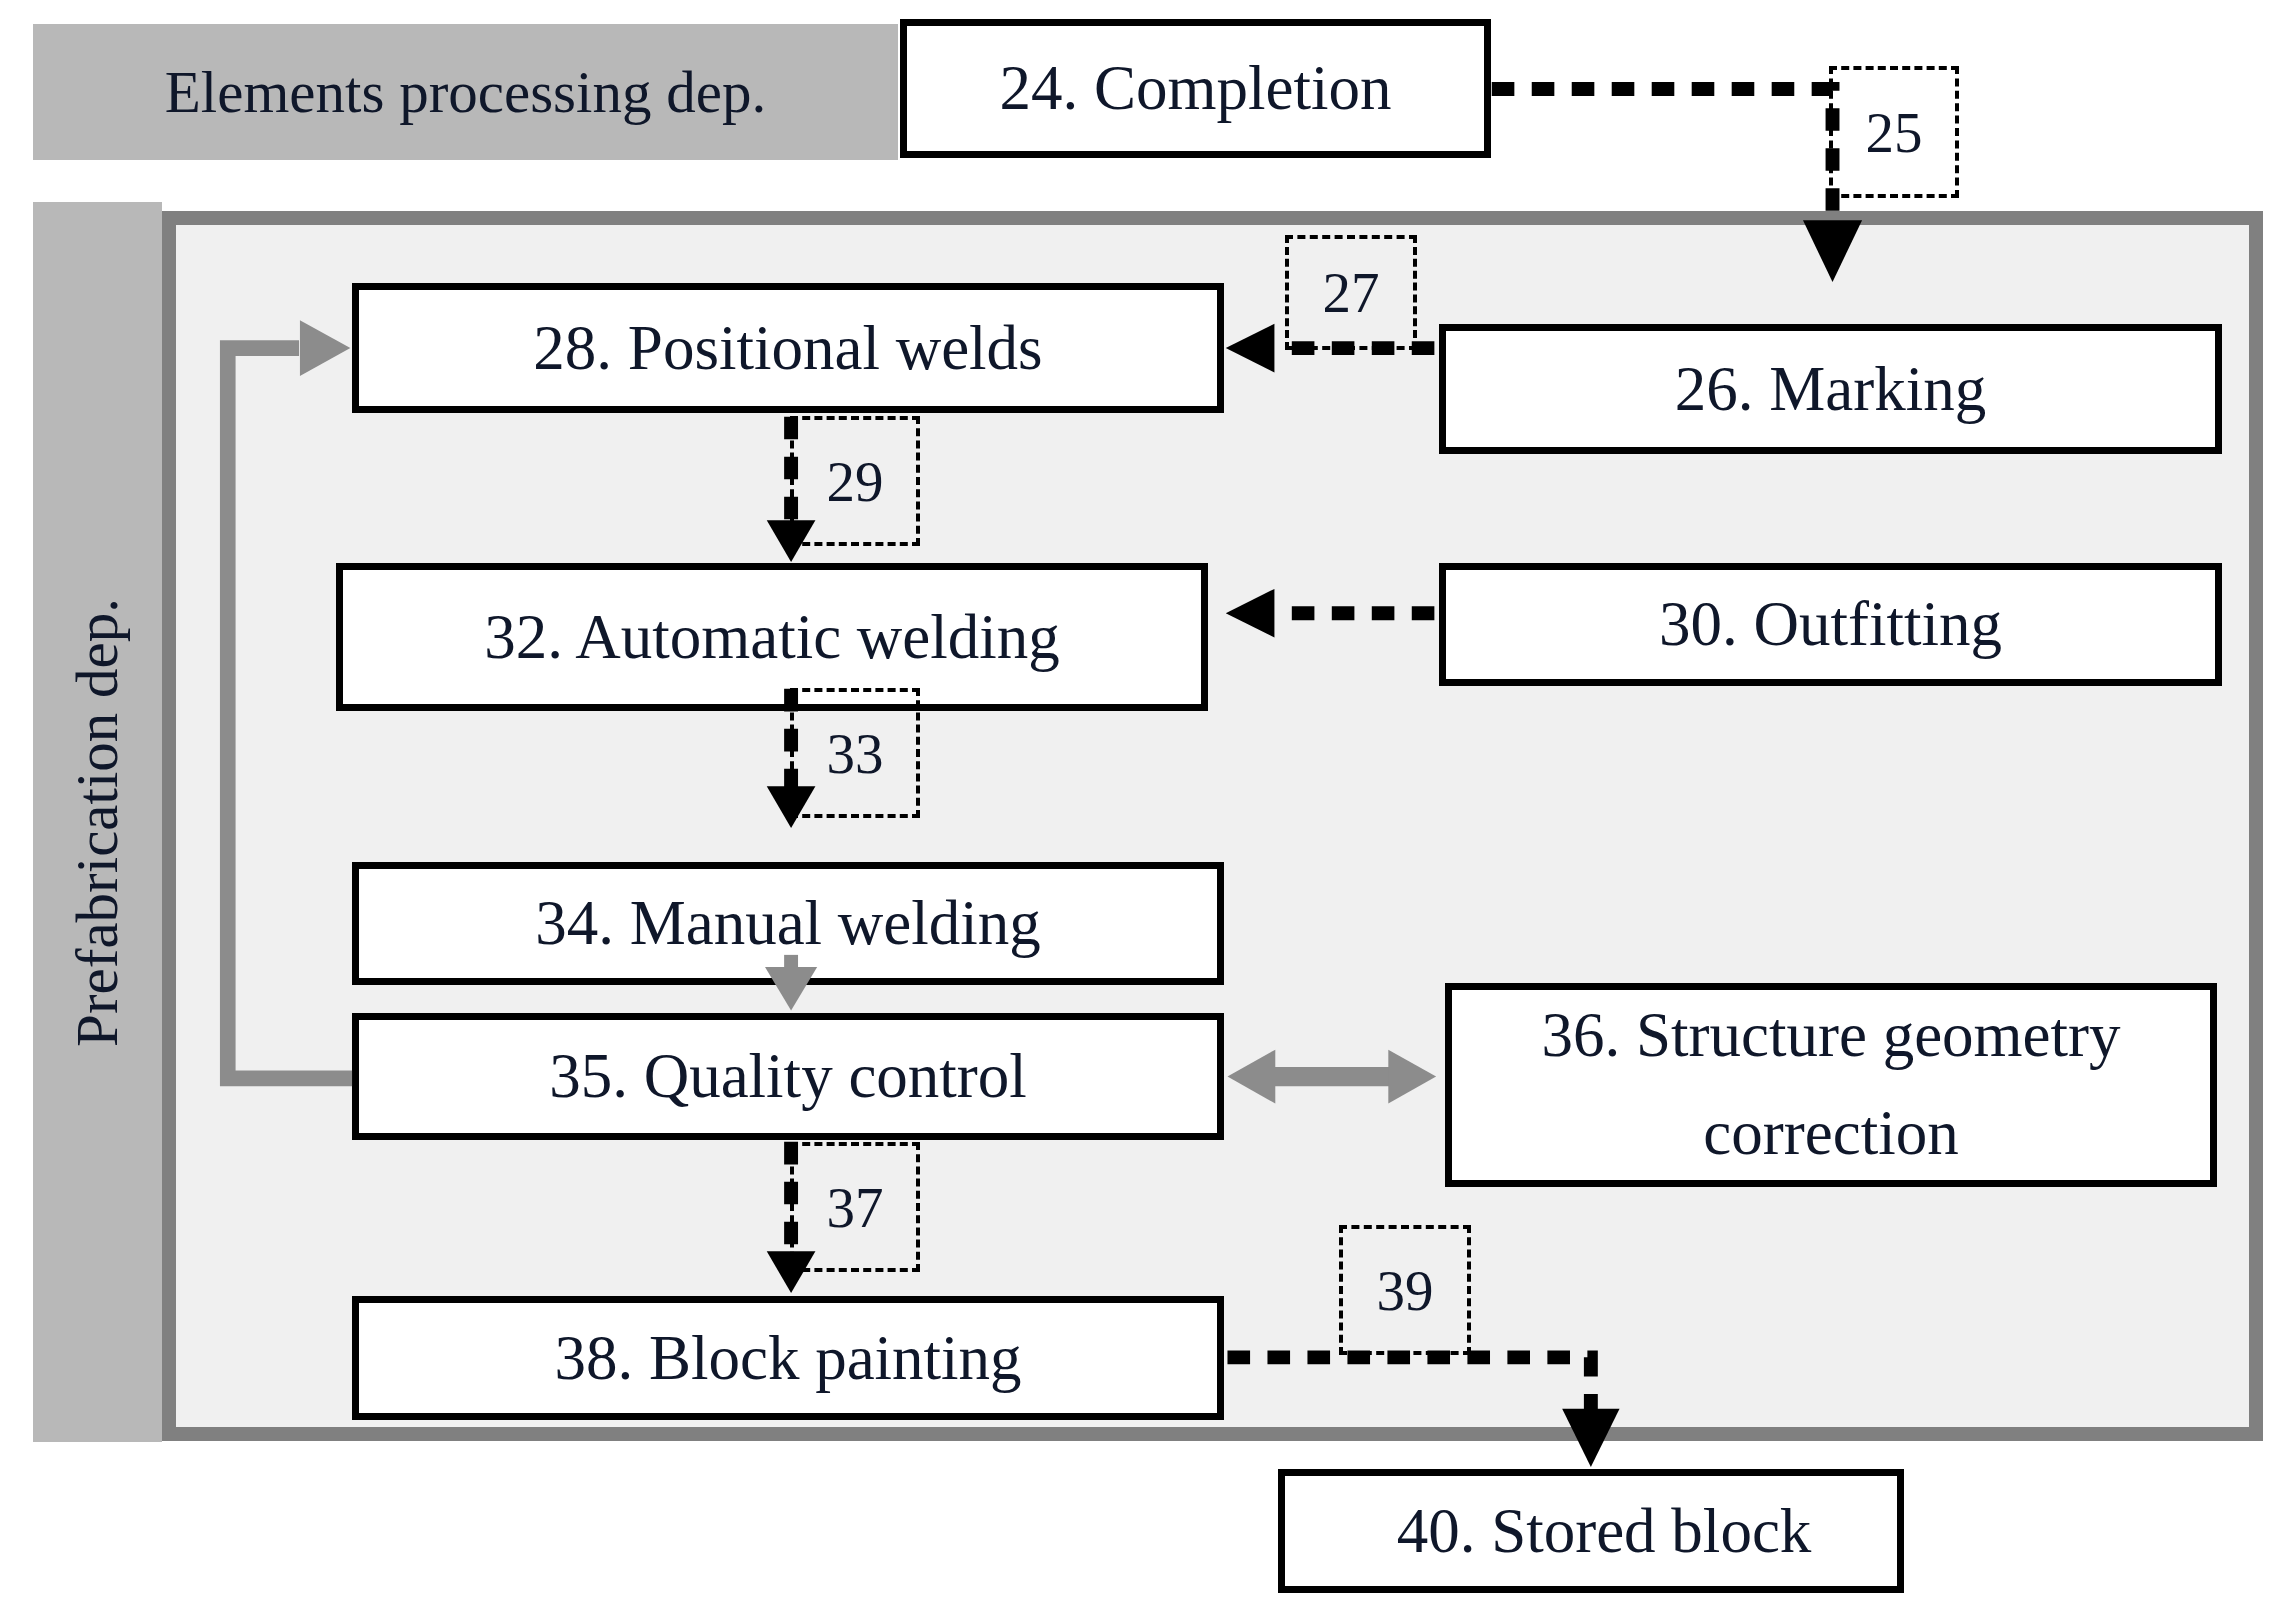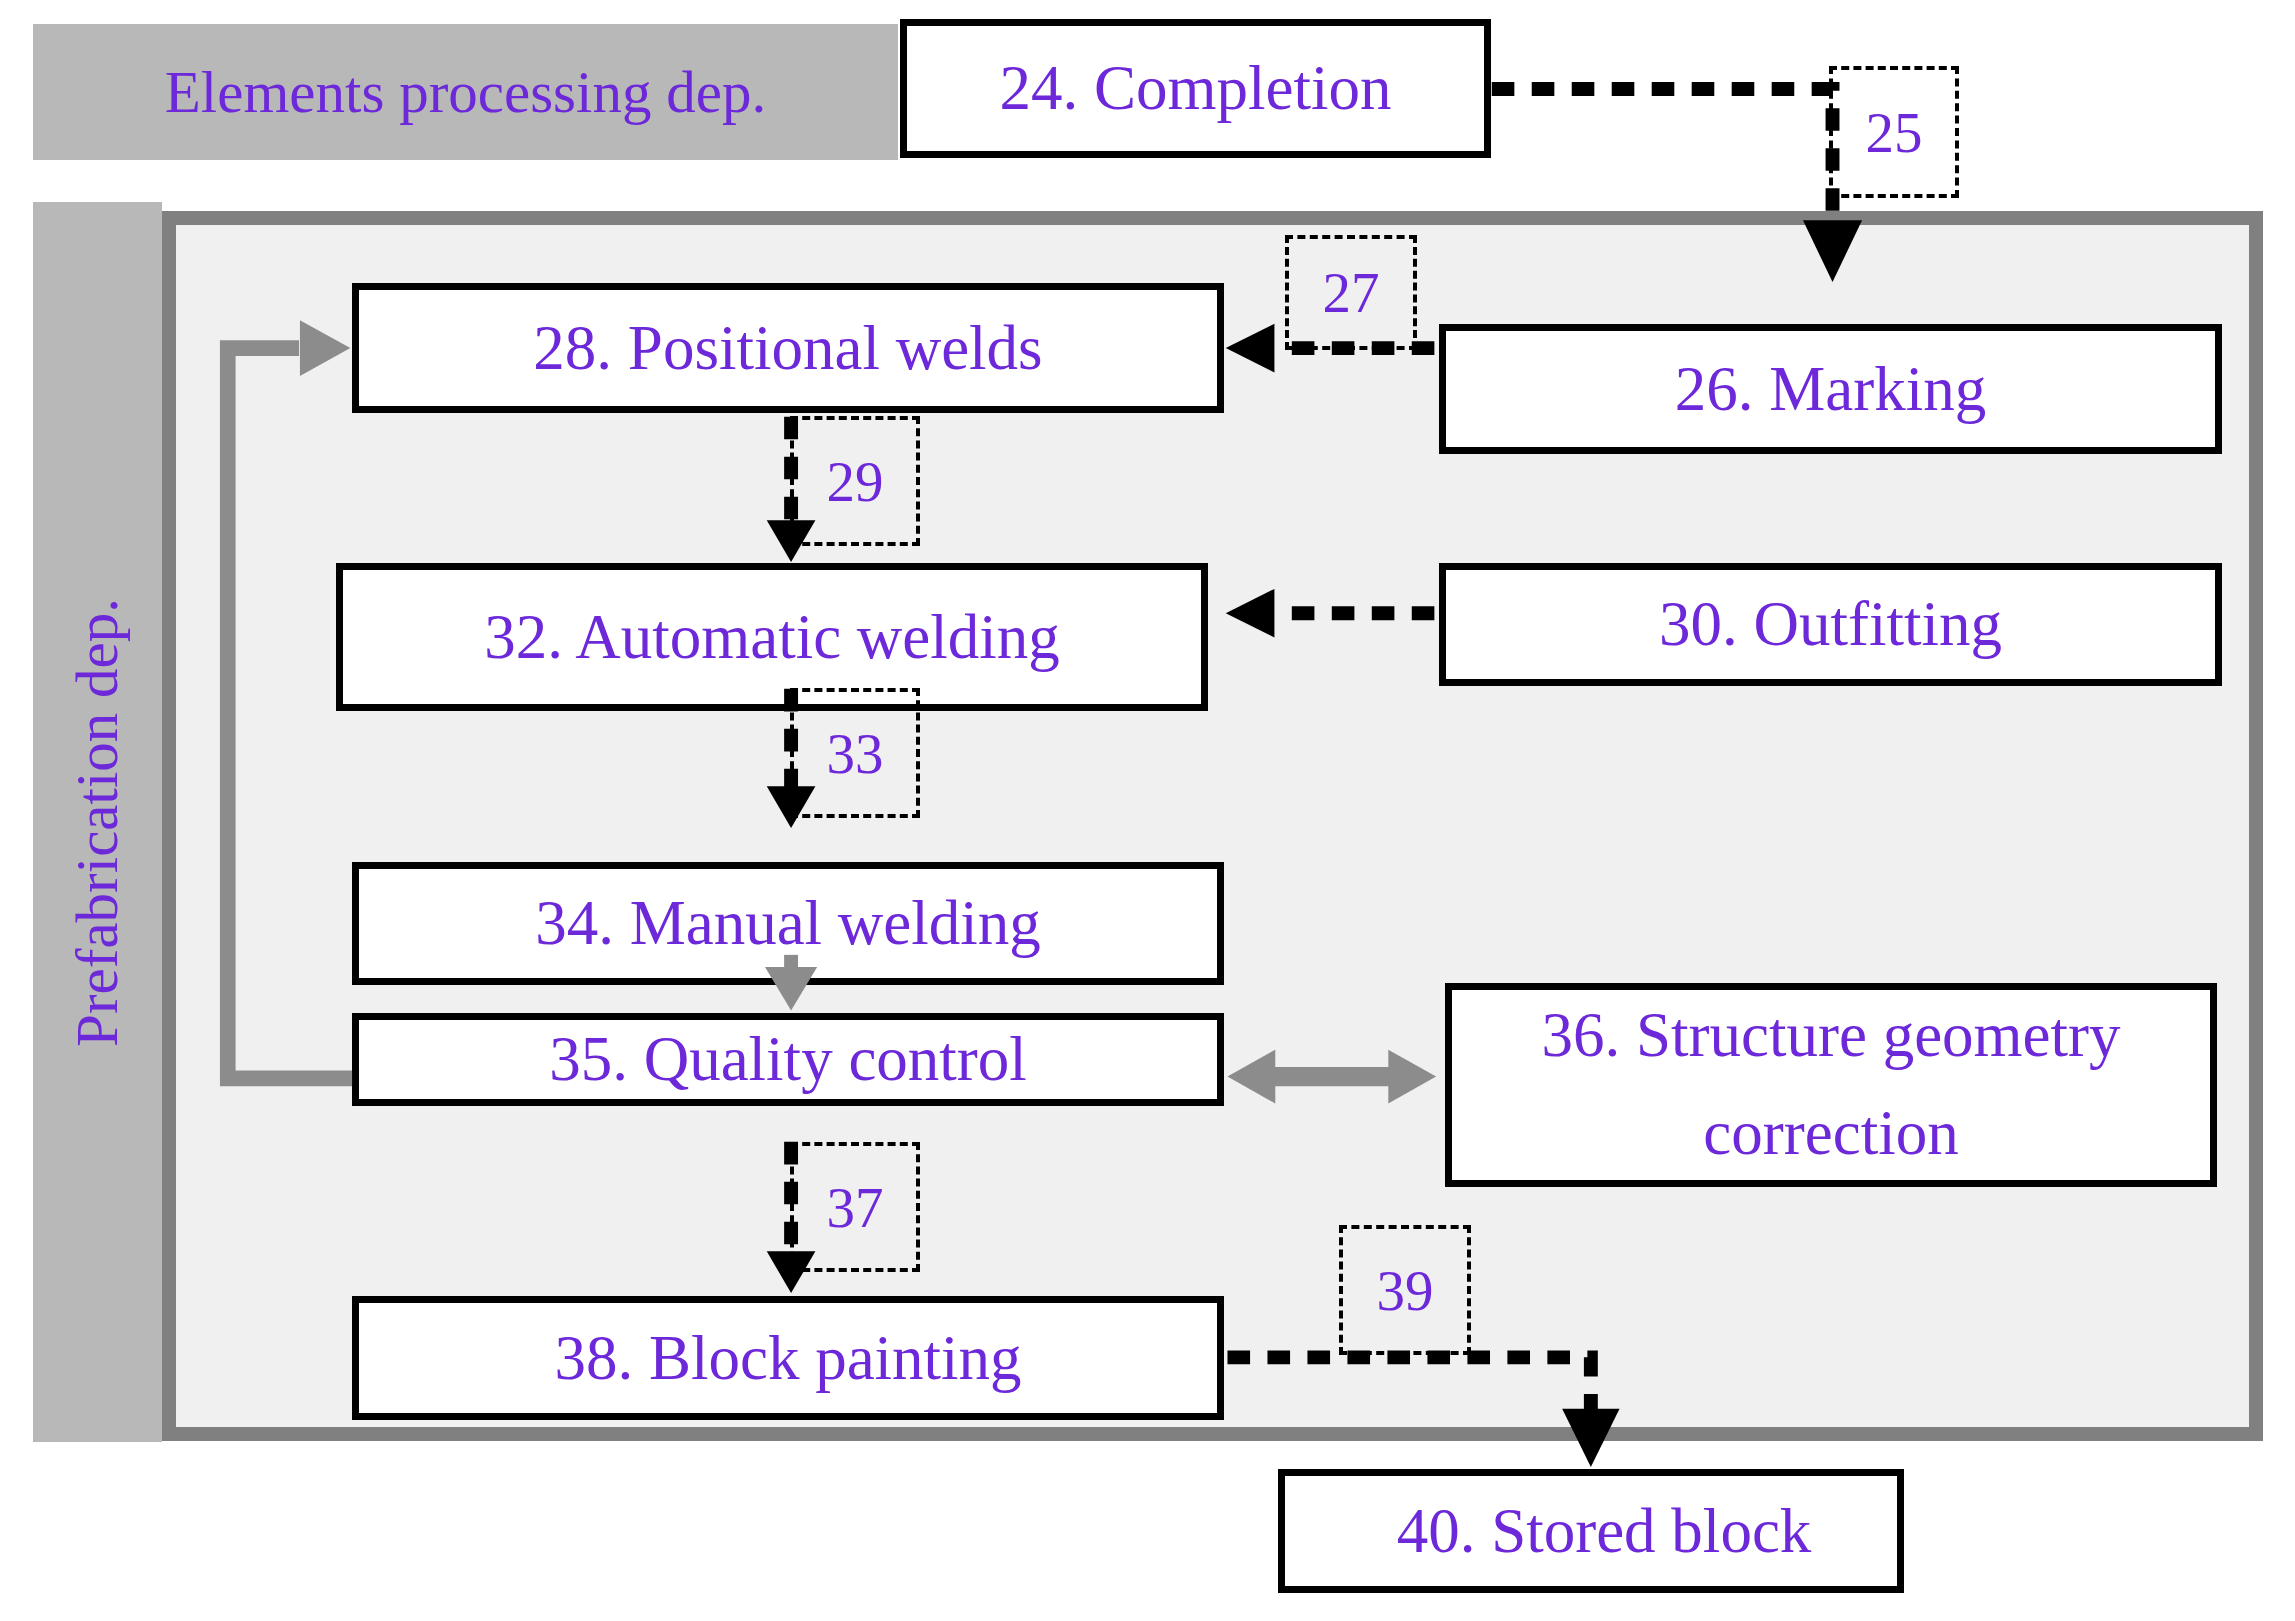--- a/index.html
+++ b/index.html
@@ -1,18 +1,18 @@
 <!DOCTYPE html>
 <html style="--department-fill: #b8b8b8; --container-fill: #f0f0f0; --container-border: #808080; --arrow-gray: #8c8c8c; --line-black: #000000; --box-fill: #ffffff;font-size:14px"><head>
 <meta charset="utf-8">
 <style>
   html,body{margin:0;padding:0;background:#ffffff;}
   .canvas{
     position:relative;width:2295px;height:1622px;background:#ffffff;
-    font-family:"Liberation Serif","DejaVu Serif",serif;color:#6d28d9;
+    font-family:"Liberation Serif","DejaVu Serif",serif;color:#0f172a;
     overflow:hidden;
   }
   .dept-bar{
     position:absolute;background:var(--department-fill,#b8b8b8);
     display:flex;align-items:center;justify-content:center;
     font-size:59px;box-sizing:border-box;
   }
   .dept-bar.vertical span{
     writing-mode:vertical-rl;transform:rotate(180deg);white-space:nowrap;
   }
@@ -54,21 +54,21 @@
   <div class="dept-bar vertical" style="left:33px;top:202px;width:129px;height:1240px;">
     <span>Prefabrication dep.</span>
   </div>
 
   <div class="pbox" style="left:900px;top:19px;width:591px;height:139px;">24. Completion</div>
   <div class="pbox" style="left:1439px;top:283px;width:783px;height:130px;margin-top:41px;">26. Marking</div>
   <div class="pbox" style="left:352px;top:283px;width:872px;height:130px;">28. Positional welds</div>
   <div class="pbox" style="left:1439px;top:563px;width:783px;height:123px;">30. Outfitting</div>
   <div class="pbox" style="left:336px;top:563px;width:872px;height:148px;text-align:right;">32. Automatic welding</div>
   <div class="pbox" style="left:352px;top:830px;width:872px;height:123px;margin-top:32px;">34. Manual welding</div>
-  <div class="pbox" style="left:352px;top:1013px;width:872px;height:93px;">35. Quality control</div>
+  <div class="pbox" style="left:352px;top:1013px;width:872px;height:127px;">35. Quality control</div>
   <div class="pbox wrap" style="left:1445px;top:983px;width:772px;height:204px;">36. Structure geometry correction</div>
   <div class="pbox" style="left:352px;top:1296px;width:872px;height:124px;">38. Block painting</div>
   <div class="pbox" style="left:1278px;top:1469px;width:626px;height:124px;padding-left:26px;">40. Stored block</div>
 
   <svg class="connectors" width="2295" height="1622" viewBox="0 0 2640 1865">
 
     <path class="dash-line" d="M1716 102 H2108 V253"></path>
     <polygon class="dash-head" points="2108,324 2074,253 2142,253"></polygon>
 
     <path class="dash-line" d="M1650 400 H1468"></path>

